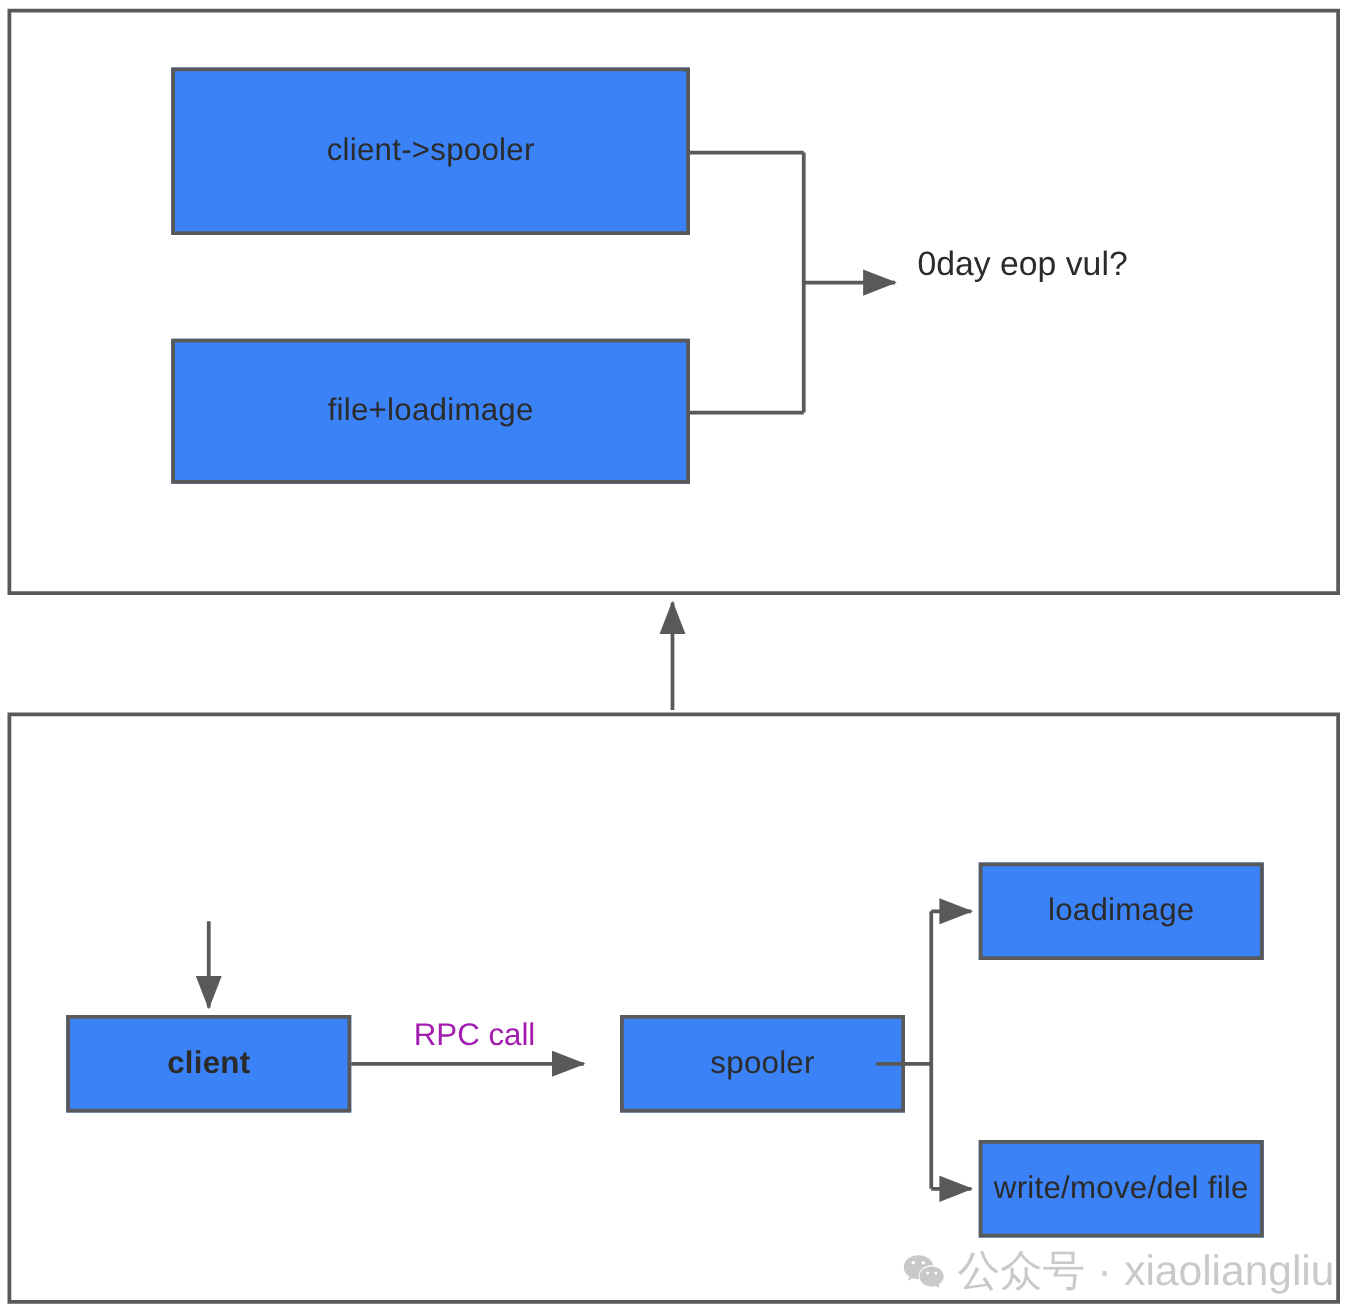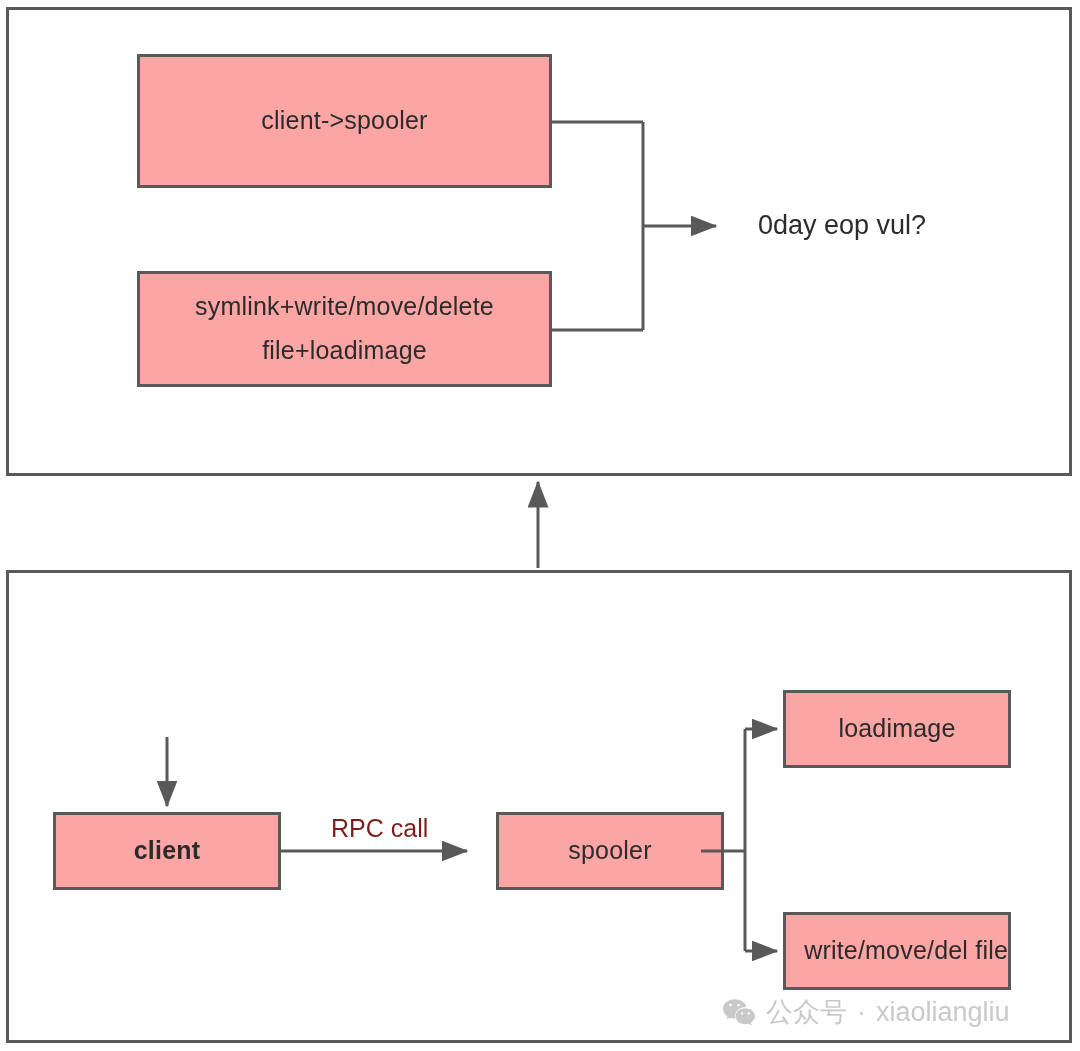--- a/index.html
+++ b/index.html
@@ -17,35 +17,35 @@
   }
   .panel {
     position: absolute;
     border: 3px solid #595959;
     background: #ffffff;
     box-sizing: border-box;
   }
   .node {
     position: absolute;
     border: 3px solid #595959;
-    background: #fca5a5;
+    background: #3b82f6;
     box-sizing: border-box;
     display: flex;
     align-items: center;
     justify-content: center;
     text-align: center;
     color: #2b2b2b;
     font-size: 25px;
     line-height: 1.75;
     letter-spacing: 0.2px;
   }
   .node span { display: block; }
   .edge-label {
     position: absolute;
-    color: #7f1d1d;
+    color: #a21caf;
     font-size: 25px;
     white-space: nowrap;
   }
   .free-label {
     position: absolute;
     color: #2b2b2b;
     font-size: 27px;
     white-space: nowrap;
   }
   svg.wires {
@@ -55,60 +55,59 @@
     width: 1080px;
     height: 1051px;
     pointer-events: none;
   }
   .watermark {
     position: absolute;
     display: flex;
     align-items: center;
     gap: 10px;
     color: #c9c9c9;
-    font-size: 27px;
+    font-size: 34px;
     white-space: nowrap;
   }
   .watermark .wm-cn { font-family: "DejaVu Sans", sans-serif; }
   .wechat-icon { display: block; }
 </style>
 </head>
 <body>
 
 <div id="canvas">
 
   <div class="panel" style="left:6px; top:7px; width:1066px; height:469px;"></div>
 
   <div class="node" style="left:137px; top:54px; width:415px; height:134px;">
     <span>client-&gt;spooler</span>
   </div>
 
   <div class="node" style="left:137px; top:271px; width:415px; height:116px; flex-direction:column;">
-    <span>symlink+write/move/delete</span>
     <span>file+loadimage</span>
   </div>
 
-  <div class="free-label" style="left:734px; top:210px;margin-left:24px;">0day eop vul?</div>
+  <div class="free-label" style="left:734px; top:196px;">0day eop vul?</div>
 
   <div class="panel" style="left:6px; top:570px; width:1066px; height:473px;"></div>
 
 
   <div class="node" style="left:53px; top:812px; width:228px; height:78px;font-weight:bold;">
     <span>client</span>
   </div>
 
   <div class="node" style="left:473px; top:812px; width:228px; height:78px;margin-left:23px;">
     <span>spooler</span>
   </div>
 
   <div class="node" style="left:783px; top:690px; width:228px; height:78px;align-items:center;">
     <span>loadimage</span>
   </div>
 
-  <div class="node" style="left:783px; top:912px; width:228px; height:78px;justify-content:flex-end;">
+  <div class="node" style="left:783px; top:912px; width:228px; height:78px;">
     <span>write/move/del file</span>
   </div>
 
   <div class="edge-label" style="left:331px; top:814px;">RPC call</div>
 
   <svg class="wires" viewBox="0 0 1080 1051">
     <defs>
       <marker id="arrowhead" markerWidth="9" markerHeight="7" refX="8.5" refY="3.5" orient="auto" markerUnits="strokeWidth">
         <polygon points="0 0, 9 3.5, 0 7" fill="#595959"></polygon>
       </marker>

